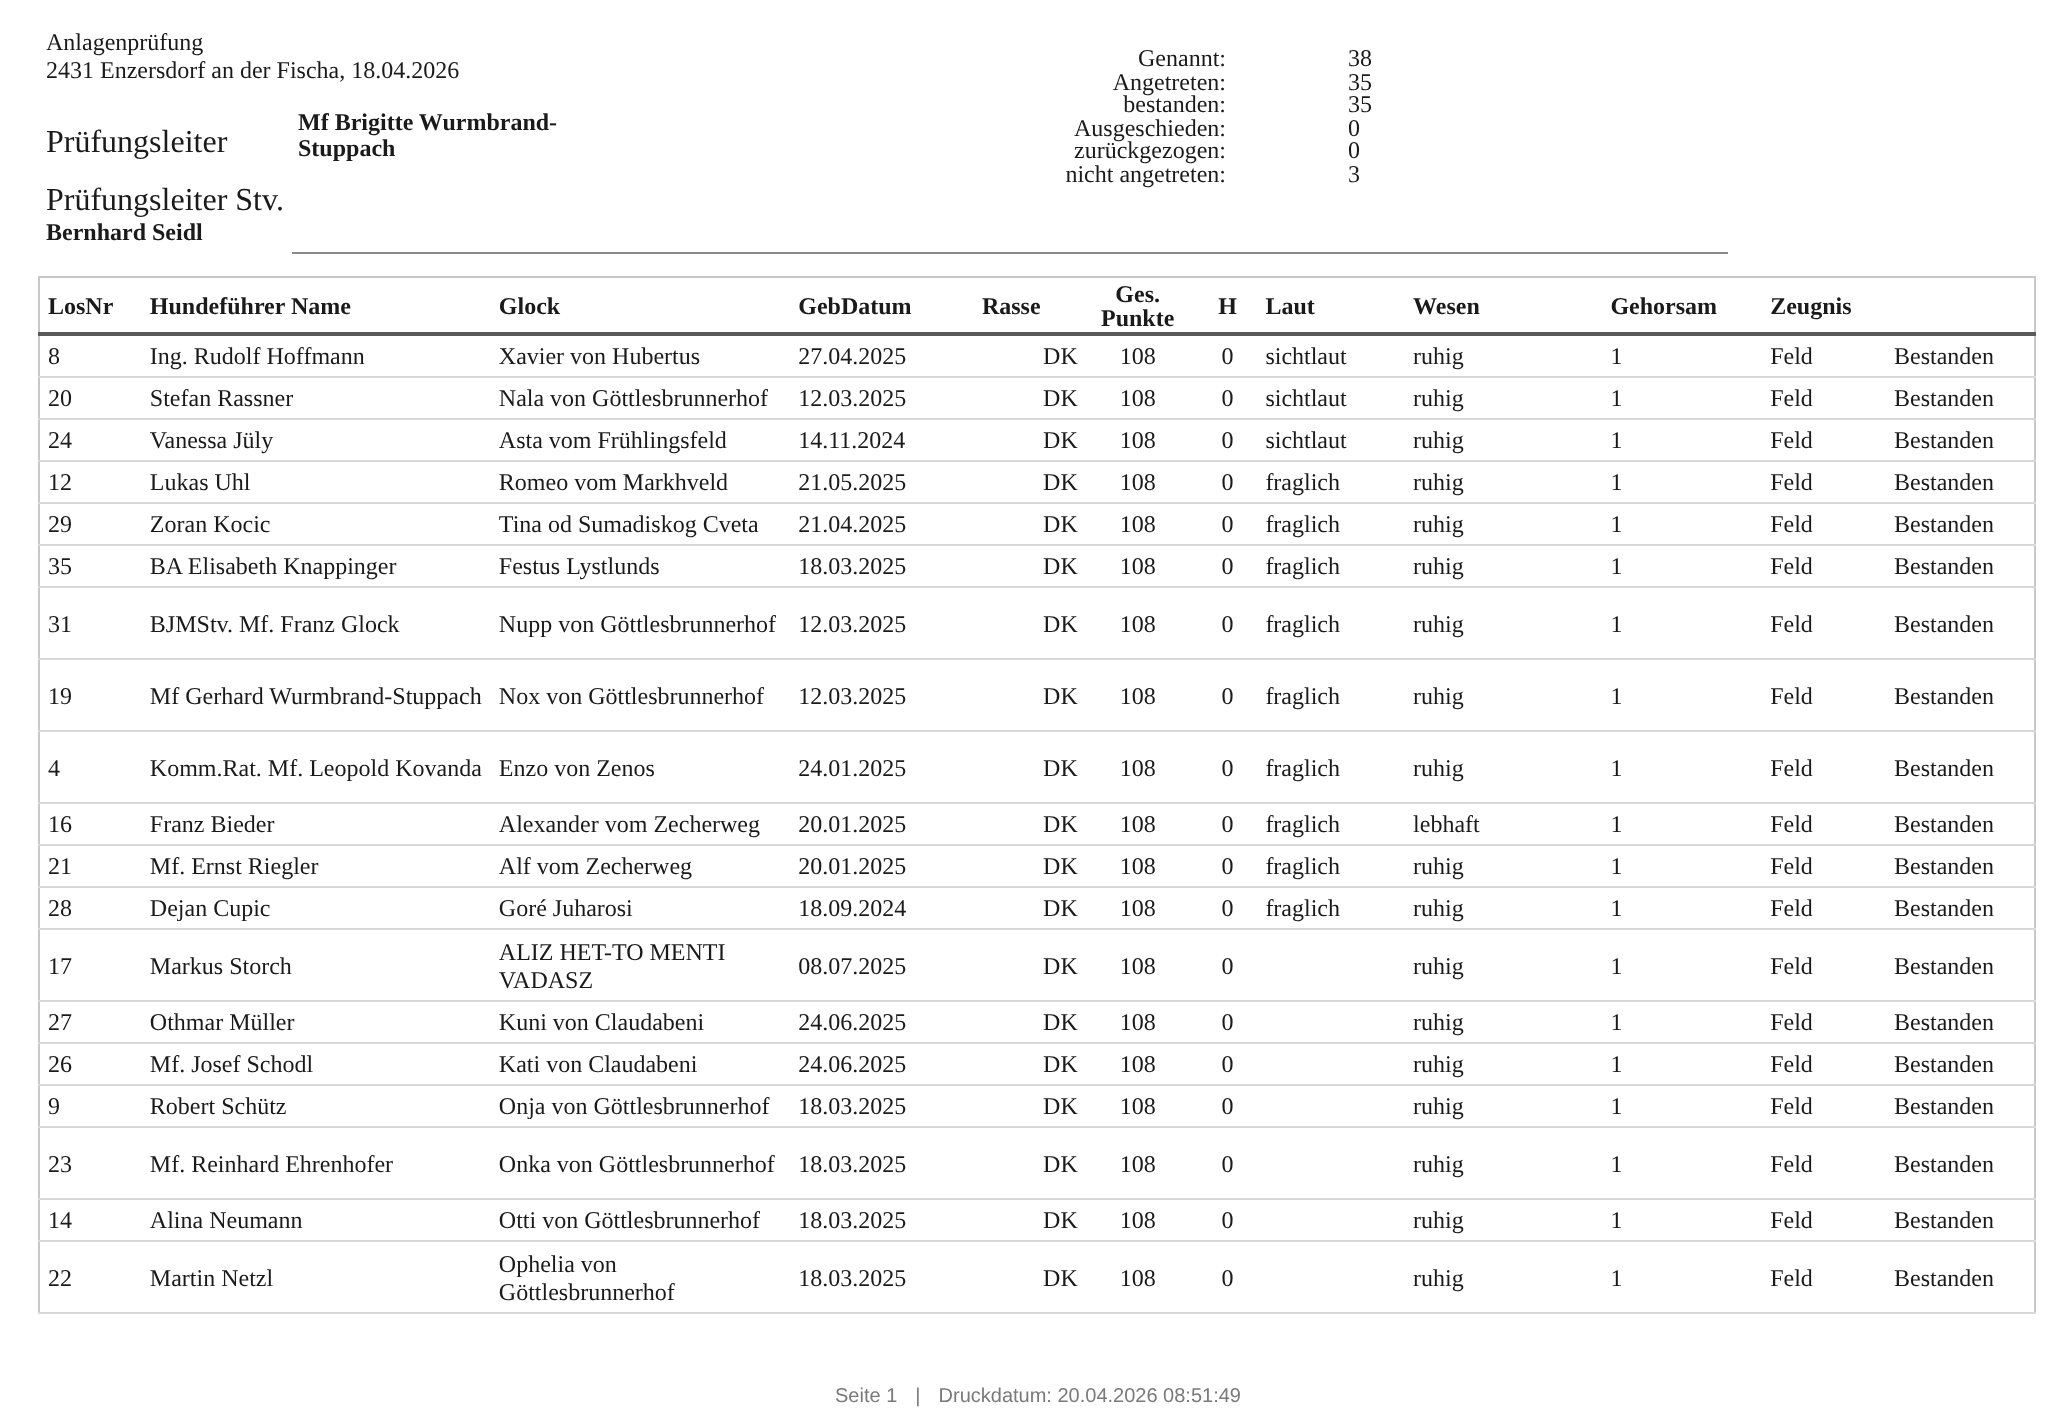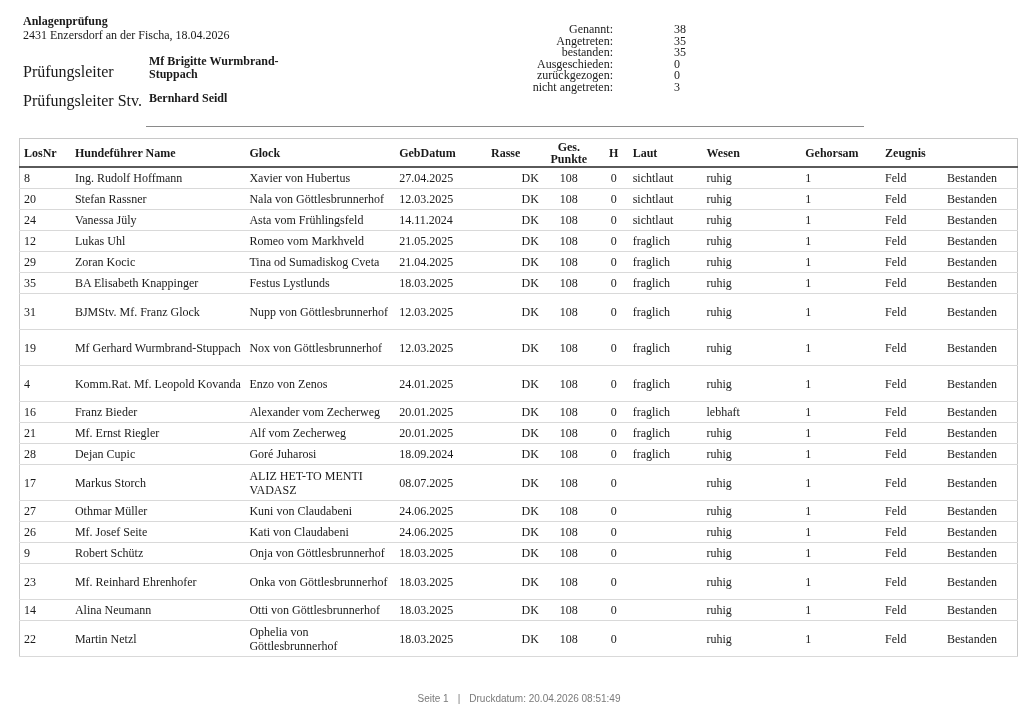--- a/index.html
+++ b/index.html
@@ -1,21 +1,21 @@
 <!DOCTYPE html>
 <html><head>
   <meta charset="utf-8">
   <style>
     html, body { margin: 0; padding: 0; background: #ffffff; }
     body {
       width: 1030px; height: 705px; position: relative; overflow: hidden;
       font-family: "Liberation Serif", serif; color: #1a1a1a; font-size: 12px;
     }
     .hdr-left { position: absolute; left: 23px; top: 15px; }
-    .title { font-weight: bold; font-size: 12px; line-height: 13px; }
+    .title { font-weight: normal; font-size: 12px; line-height: 13px; }
     .subtitle { font-size: 12px; line-height: 14px; }
     .lead-row { position: absolute; left: 23px; display: flex; }
     .lead-label { width: 126px; font-size: 16px; }
     .lead-value { font-weight: bold; font-size: 12px; line-height: 13px; width: 140px; }
     .stats { position: absolute; left: 500px; top: 24px; }
     .stat-row { display: flex; line-height: 11.6px; font-size: 12px; }
     .stat-label { width: 113px; text-align: right; }
     .stat-value { width: 60px; padding-left: 61px; }
     .hr { position: absolute; left: 146px; top: 126px; width: 718px; height: 1px; background: #8a8a8a; }
     table.report {
@@ -61,21 +61,21 @@
 <div class="hdr-left">
   <div class="title">Anlagenprüfung</div>
   <div class="subtitle">2431 Enzersdorf an der Fischa, 18.04.2026</div>
 </div>
 
 <div class="lead-row" style="top:55px;">
   <div class="lead-label" style="padding-top:8px;">Prüfungsleiter</div>
   <div class="lead-value">Mf Brigitte Wurmbrand-Stuppach</div>
 </div>
 
-<div class="lead-row" style="top:92px;">
+<div class="lead-row" style="top:92px;flex-direction:column;">
   <div class="lead-label">Prüfungsleiter Stv.</div>
   <div class="lead-value">Bernhard Seidl</div>
 </div>
 
 <div class="stats" id="stats">
     <div class="stat-row">
       <div class="stat-label">Genannt:</div>
       <div class="stat-value">38</div>
     </div>
     <div class="stat-row">
@@ -311,21 +311,21 @@
         <td class="c-punkte">108</td>
         <td class="c-h">0</td>
         <td class="c-laut"></td>
         <td class="c-wesen">ruhig</td>
         <td class="c-gehorsam">1</td>
         <td class="c-zeugnis">Feld</td>
         <td class="c-ergebnis">Bestanden</td>
       </tr>
       <tr class="r1">
         <td class="c-los">26</td>
-        <td class="c-fuehrer">Mf. Josef Seite</td>
+        <td class="c-fuehrer">Mf. Josef Schodl</td>
         <td class="c-hund">Kati von Claudabeni</td>
         <td class="c-geb">24.06.2025</td>
         <td class="c-rasse">DK</td>
         <td class="c-punkte">108</td>
         <td class="c-h">0</td>
         <td class="c-laut"></td>
         <td class="c-wesen">ruhig</td>
         <td class="c-gehorsam">1</td>
         <td class="c-zeugnis">Feld</td>
         <td class="c-ergebnis">Bestanden</td>

